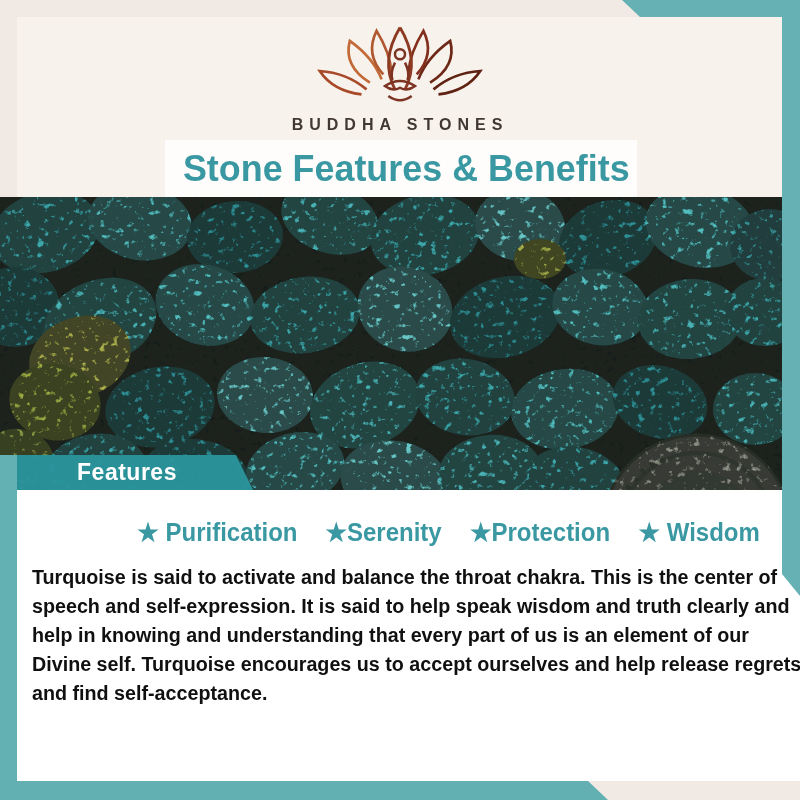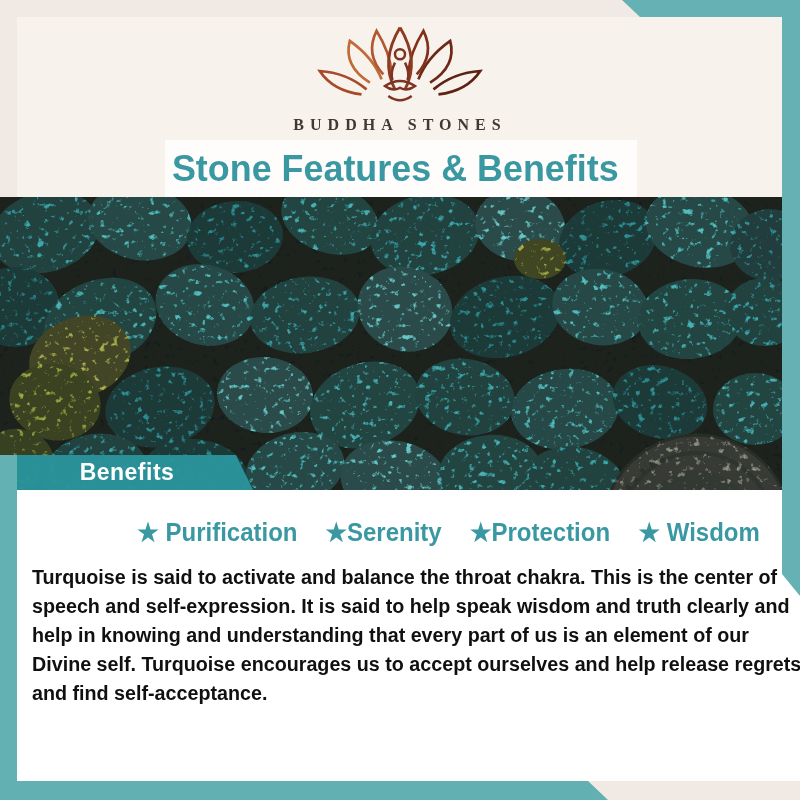--- a/index.html
+++ b/index.html
@@ -8,26 +8,26 @@
   .abs{position:absolute;}
 
   
   #header-card{left:17px;top:17px;width:765px;height:180px;background:#f8f2ec;}
 
   
   #logo{left:308px;top:24px;width:184px;height:94px;}
 
   
   #brand{left:0;top:116px;width:800px;text-align:center;
-         font-family:Liberation Serif, serif;font-size:16px;font-weight:600;
+         font-family:Liberation Sans, sans-serif;font-size:16px;font-weight:600;
          letter-spacing:6px;color:#413931;}
 
   
   #title-band{left:165px;top:140px;width:472px;height:57px;background:#fefdfb;
-              display:flex;align-items:center;justify-content:flex-start;}
+              display:flex;align-items:center;justify-content:flex-end;}
   #page-title{font-size:37px;font-weight:bold;color:#3a98a2;
               transform:scaleX(.97);white-space:nowrap;}
 
   
   #photo{left:0;top:197px;width:782px;height:293px;overflow:hidden;background:#161d1a;}
 
   
   #content{left:17px;top:490px;width:783px;height:291px;background:#ffffff;}
 
   
@@ -149,21 +149,21 @@
   </svg>
 </div>
 
 <div class="abs" id="content"></div>
 
 <div class="abs" id="right-bracket"></div>
 <div class="abs" id="left-strip"></div>
 <div class="abs" id="bottom-bar"></div>
 
 <div class="abs" id="stone-label">
-  <span>Benefits</span>
+  <span>Features</span>
 </div>
 
 <div class="abs" id="features">
   <span class="feature">★ Purification</span>
   <span class="feature">★Serenity</span>
   <span class="feature">★Protection</span>
   <span class="feature">★ Wisdom</span>
 </div>
 
 <div class="abs" id="paragraph">

